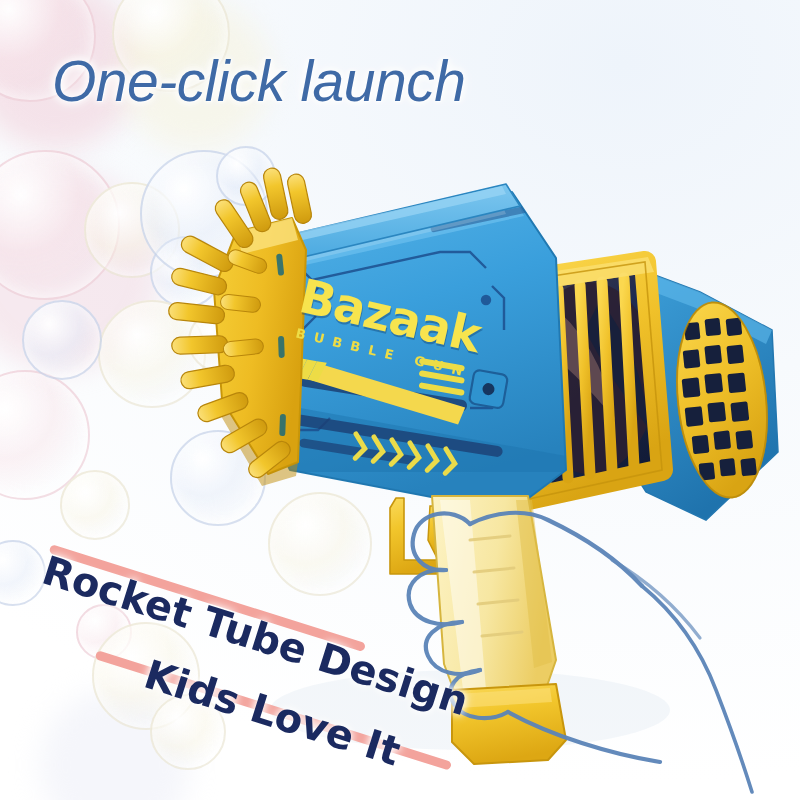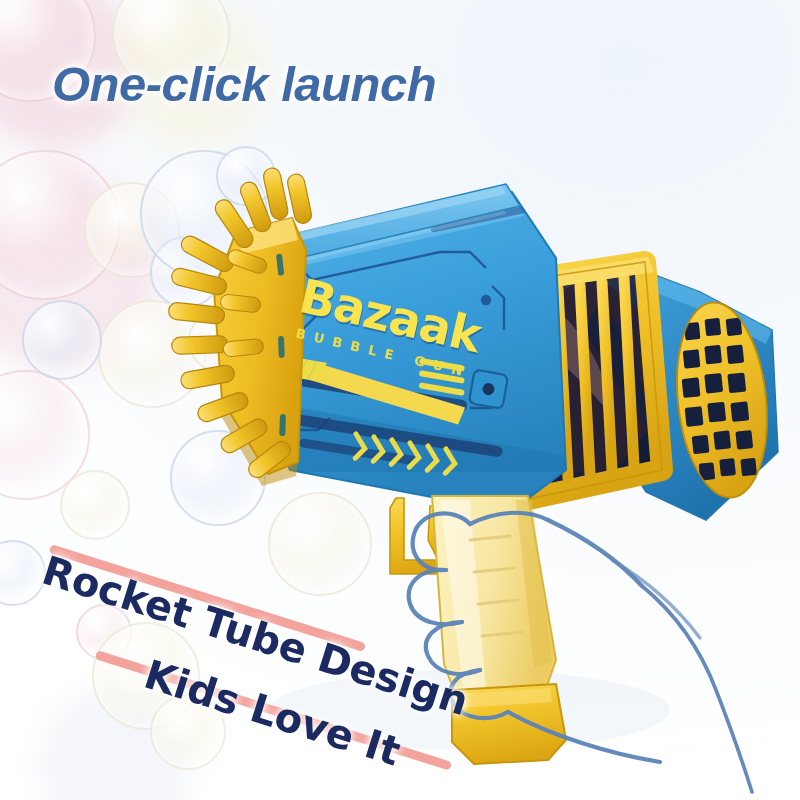--- a/index.html
+++ b/index.html
@@ -36,22 +36,22 @@
   .bub.cream::after{border-color:rgba(222,214,186,.42);}
   .bub.cream{background:
       radial-gradient(circle at 36% 32%, rgba(255,255,255,.92) 0%, rgba(248,244,226,.45) 40%, rgba(240,236,212,.12) 62%, rgba(255,255,255,0) 74%);}
   .bub.blue::after{border-color:rgba(168,186,219,.45);}
   .bub.blue{background:
       radial-gradient(circle at 34% 30%, rgba(255,255,255,.92) 0%, rgba(226,234,248,.45) 40%, rgba(212,224,244,.12) 62%, rgba(255,255,255,0) 74%);}
   .soft{position:absolute;border-radius:50%;filter:blur(14px);}
 
   
   .headline{
-    position:absolute;left:52px;top:56px;
-    font-size:49px;font-weight:bold;font-style:italic;
+    position:absolute;left:52px;top:48px;
+    font-size:57px;font-weight:normal;font-style:italic;
     color:#3f6aa6;letter-spacing:-.5px;white-space:nowrap;
     text-shadow:0 0 9px #fff,0 0 9px #fff,0 0 16px #fff,1px 1px 0 rgba(255,255,255,.8);
   }
 
   
   .slogan{position:absolute;left:18px;top:500px;width:470px;height:290px;}
   .sl-line{
     position:absolute;white-space:nowrap;
     font-family:"DejaVu Sans", sans-serif;
     font-weight:bold;color:#1b2a60;

